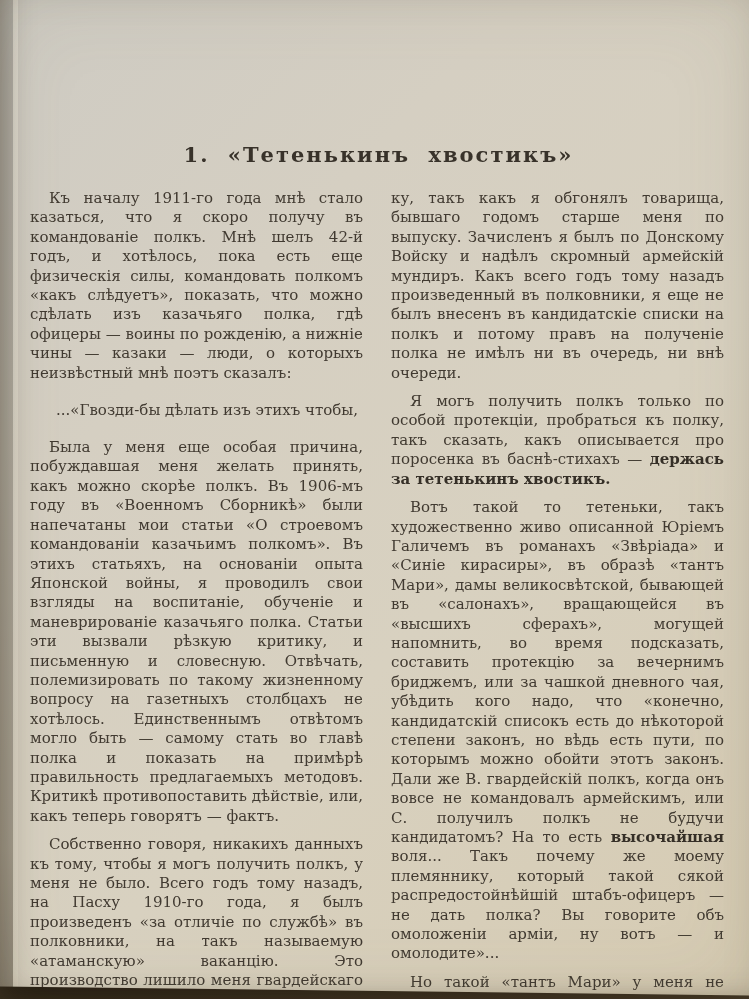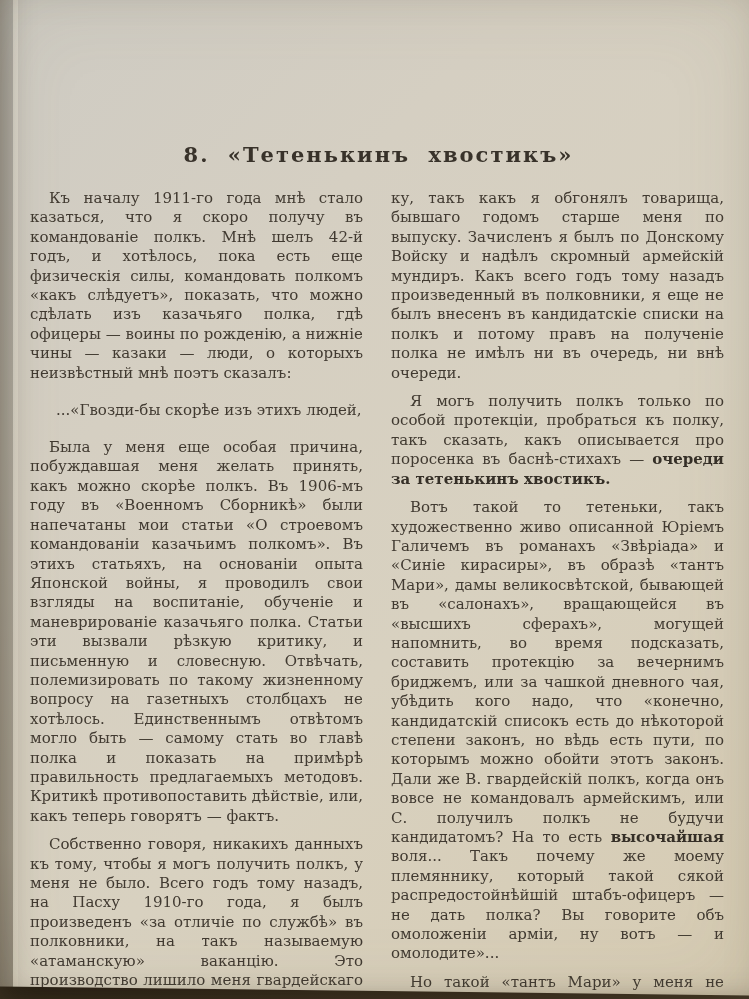--- a/index.html
+++ b/index.html
@@ -76,33 +76,33 @@
   .bold { font-weight: bold; color: #352f27; }
 </style>
 </head>
 <body>
 
 <div class="photo">
   <div class="edge-left"></div>
   <div class="edge-left-highlight"></div>
 
   <div class="page-inner">
-    <h1 class="title">8. «Тетенькинъ хвостикъ»</h1>
+    <h1 class="title">1. «Тетенькинъ хвостикъ»</h1>
     <div class="columns">
       <div class="col">
           <p><span>Къ началу 1911-го года мнѣ стало казаться, что я скоро получу въ командованіе полкъ. Мнѣ шелъ 42-й годъ, и хотѣлось, пока есть еще физическія силы, командовать полкомъ «какъ слѣдуетъ», показать, что можно сдѣлать изъ казачьяго полка, гдѣ офицеры — воины по рожденію, а нижніе чины — казаки — люди, о которыхъ неизвѣстный мнѣ поэтъ сказалъ:</span></p>
           <div class="verse">
-            <div>...«Гвозди-бы скорѣе изъ этихъ людей,</div>
+            <div>...«Гвозди-бы дѣлать изъ этихъ чтобы,</div>
           </div>
           <p><span>Была у меня еще особая причина, побуждавшая меня желать принять, какъ можно скорѣе полкъ. Въ 1906-мъ году въ «Военномъ Сборникѣ» были напечатаны мои статьи «О строевомъ командованіи казачьимъ полкомъ». Въ этихъ статьяхъ, на основаніи опыта Японской войны, я проводилъ свои взгляды на воспитаніе, обученіе и маневрированіе казачьяго полка. Статьи эти вызвали рѣзкую критику, и письменную и словесную. Отвѣчать, полемизировать по такому жизненному вопросу на газетныхъ столбцахъ не хотѣлось. Единственнымъ отвѣтомъ могло быть — самому стать во главѣ полка и показать на примѣрѣ правильность предлагаемыхъ методовъ. Критикѣ противопоставить дѣйствіе, или, какъ теперь говорятъ — фактъ.</span></p>
           <p><span>Собственно говоря, никакихъ данныхъ къ тому, чтобы я могъ получить полкъ, у меня не было. Всего годъ тому назадъ, на Пасху 1910-го года, я былъ произведенъ «за отличіе по службѣ» въ полковники, на такъ называемую «атаманскую» ваканцію. Это производство лишило меня гвардейскаго мундира и чести быть Л. Гв. въ Атаманскомъ пол-</span></p>
         </div>
       <div class="col">
           <p style="text-indent: 0px;"><span>ку, такъ какъ я обгонялъ товарища, бывшаго годомъ старше меня по выпуску. Зачисленъ я былъ по Донскому Войску и надѣлъ скромный армейскій мундиръ. Какъ всего годъ тому назадъ произведенный въ полковники, я еще не былъ внесенъ въ кандидатскіе списки на полкъ и потому правъ на полученіе полка не имѣлъ ни въ очередь, ни внѣ очереди.</span></p>
-          <p><span>Я могъ получить полкъ только по особой протекціи, пробраться къ полку, такъ сказать, какъ описывается про поросенка въ баснѣ-стихахъ — </span><span class="bold">очереди за тетенькинъ хвостикъ.</span></p>
+          <p><span>Я могъ получить полкъ только по особой протекціи, пробраться къ полку, такъ сказать, какъ описывается про поросенка въ баснѣ-стихахъ — </span><span class="bold">держась за тетенькинъ хвостикъ.</span></p>
           <p><span>Вотъ такой то тетеньки, такъ художественно живо описанной Юріемъ Галичемъ въ романахъ «Звѣріада» и «Синіе кирасиры», въ образѣ «тантъ Мари», дамы великосвѣтской, бывающей въ «салонахъ», вращающейся въ «высшихъ сферахъ», могущей напомнить, во время подсказать, составить протекцію за вечернимъ бриджемъ, или за чашкой дневного чая, убѣдить кого надо, что «конечно, кандидатскій списокъ есть до нѣкоторой степени законъ, но вѣдь есть пути, по которымъ можно обойти этотъ законъ. Дали же В. гвардейскій полкъ, когда онъ вовсе не командовалъ армейскимъ, или С. получилъ полкъ не будучи кандидатомъ? На то есть </span><span class="bold">высочайшая</span><span> воля... Такъ почему же моему племяннику, который такой сякой распредостойнѣйшій штабъ-офицеръ — не дать полка? Вы говорите объ омоложеніи арміи, ну вотъ — и омолодите»...</span></p>
           <p><span>Но такой «тантъ Мари» у меня не было.</span></p>
         </div>
     </div>
   </div>
 
   <div class="edge-bottom"></div>
   <div class="vignette"></div>
 </div>
 

